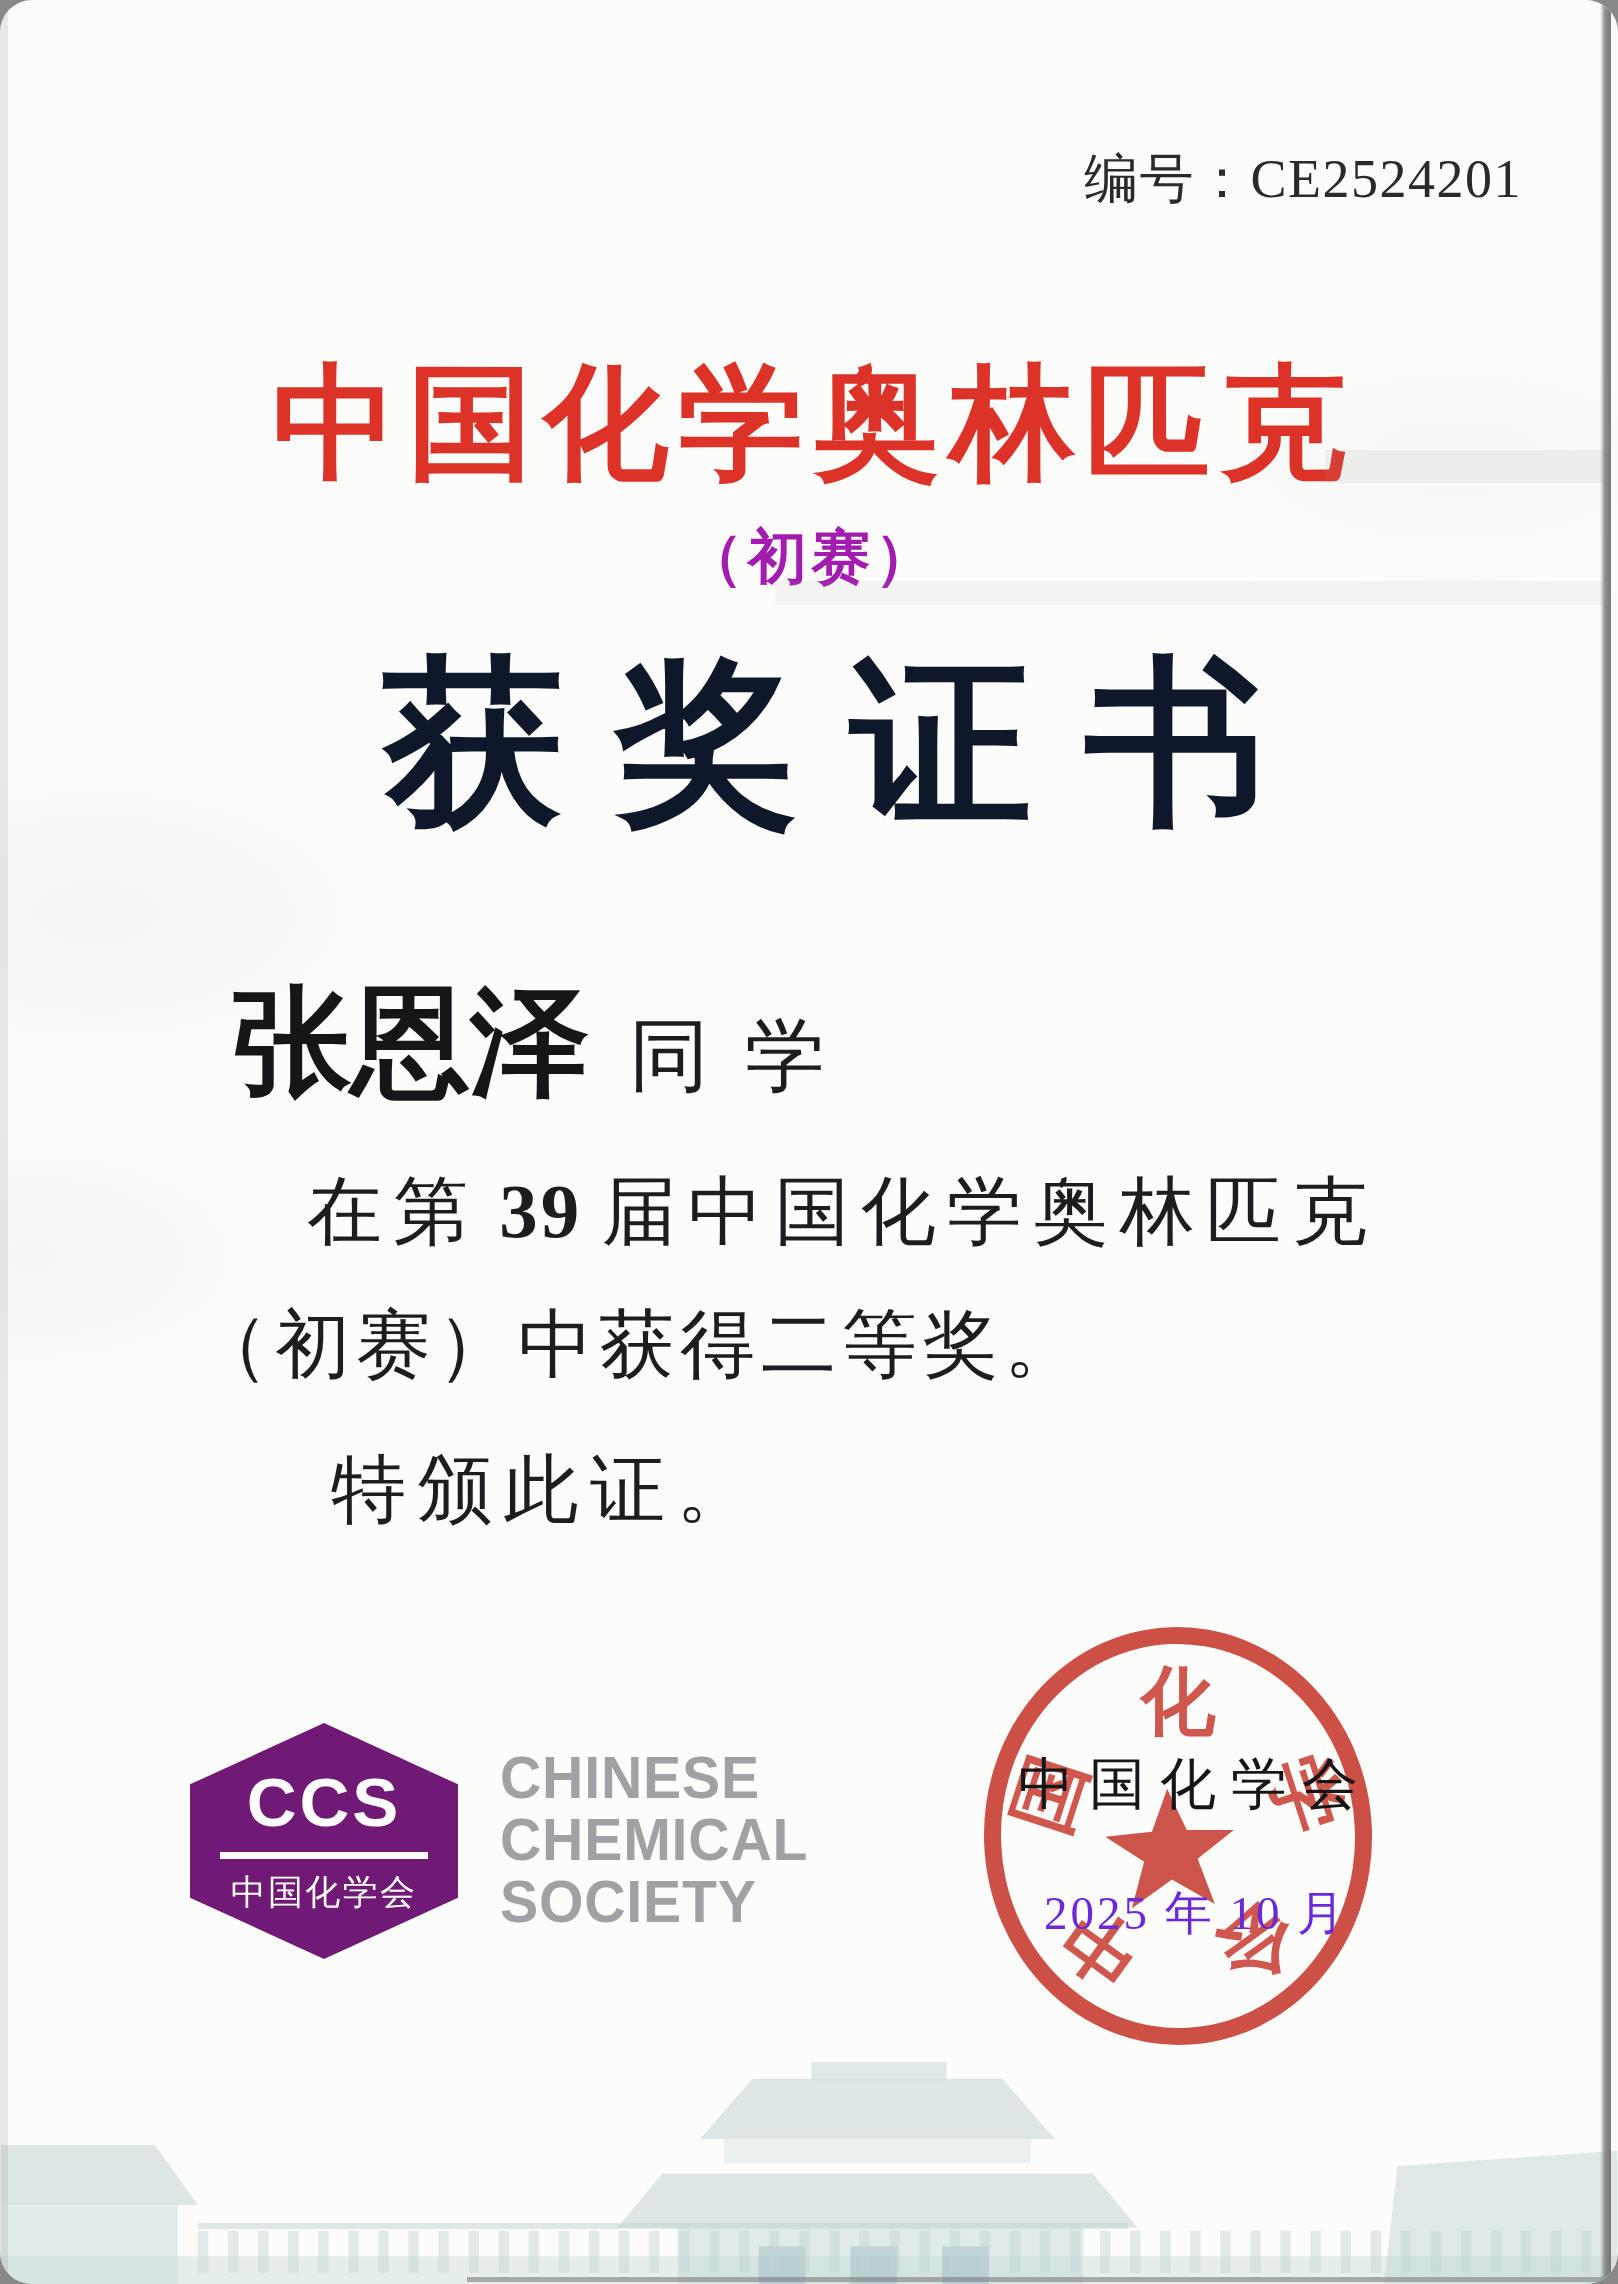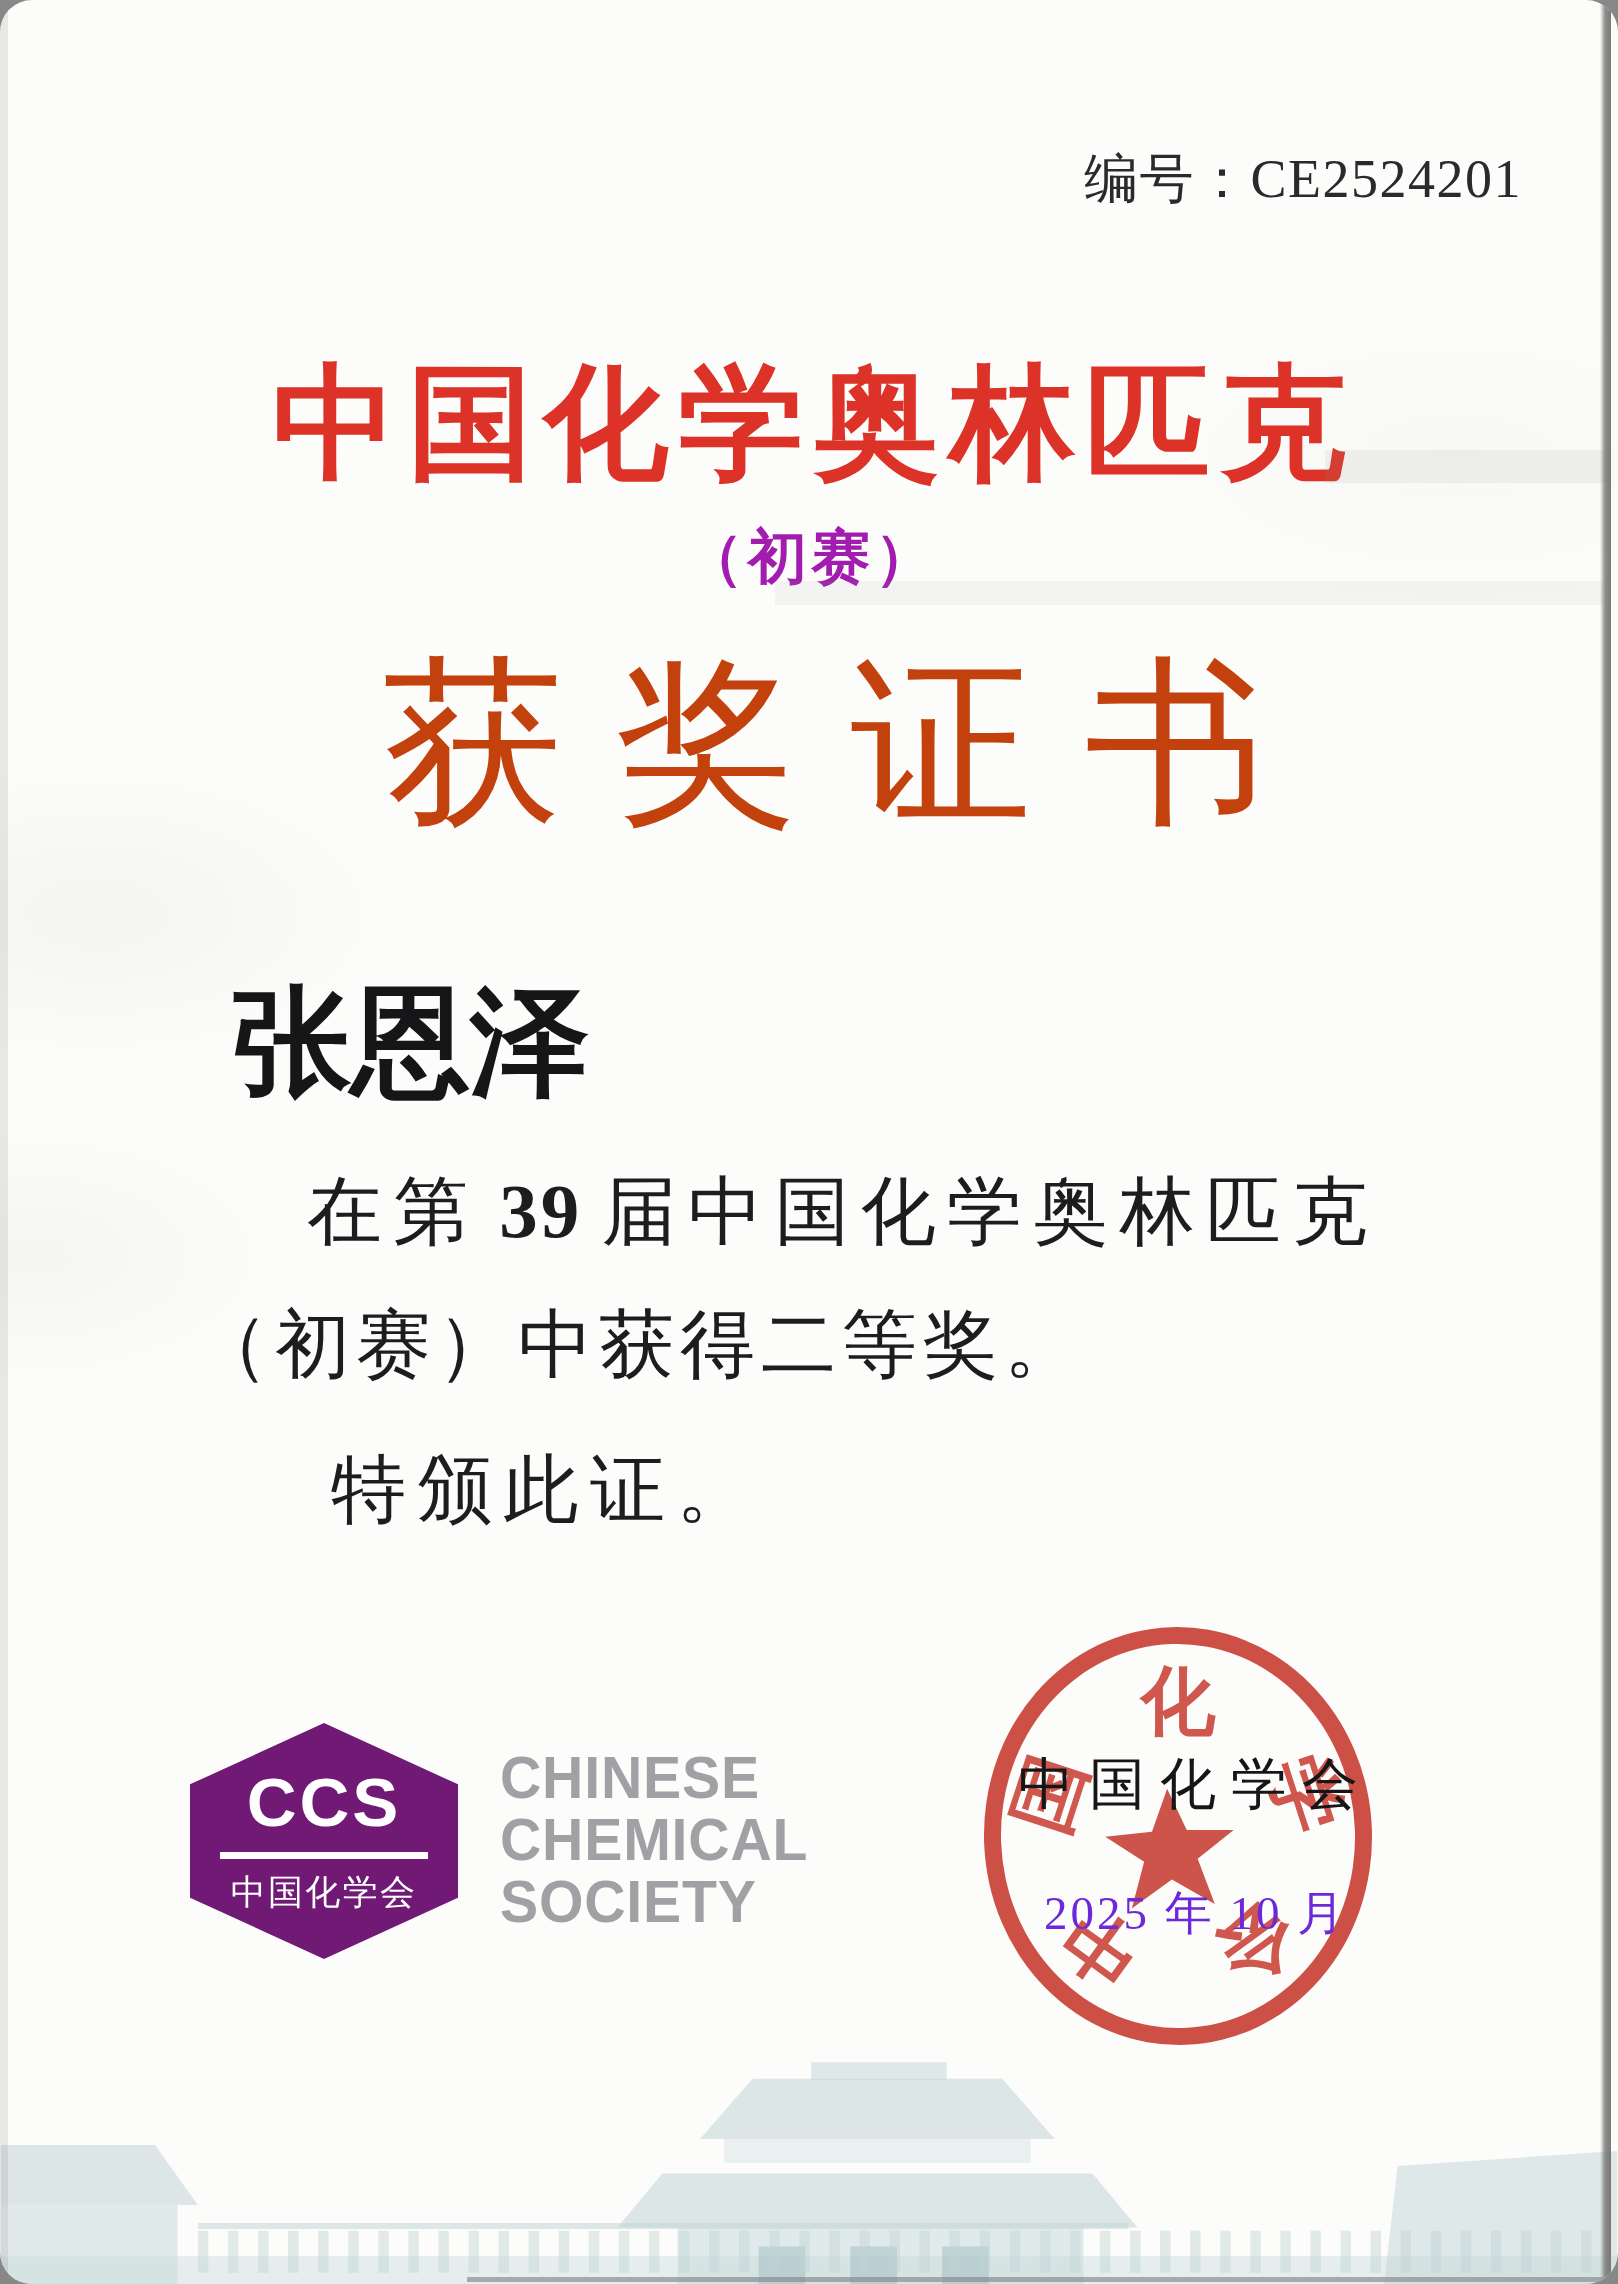--- a/index.html
+++ b/index.html
@@ -37,23 +37,23 @@
   }
   #competition-round{
     top:528px;
     font-size:59px;line-height:1;font-weight:700;
     font-family:"Liberation Sans","DejaVu Sans",sans-serif;
     letter-spacing:4.5px;padding-left:4.5px;box-sizing:border-box;
     color:#a21caf;
   }
   #award-title{
     top:649px;
-    font-size:181px;line-height:1.05;font-weight:400;
+    font-size:181px;line-height:1.05;font-weight:700;
     letter-spacing:53px;padding-left:83px;box-sizing:border-box;
-    color:#c2410c;
+    color:#0f172a;
   }
   #recipient-line{
     left:232px;top:975px;
     display:flex;align-items:baseline;gap:40px;
   }
   #recipient-name{font-size:119px;line-height:1.15;font-weight:700;color:#161618;}
   #recipient-honorific{font-size:80px;letter-spacing:36px;color:#1d1d1f;}
 
   .body-line{font-size:75px;line-height:1.2;color:#1d1d1f;white-space:nowrap;}
   #body-line-1{left:307px;top:1165px;letter-spacing:11.3px;}
@@ -169,20 +169,21 @@
   </svg>
 
   <div id="cert-number" class="abs">编号：CE2524201</div>
 
   <div id="competition-title" class="abs centered">中国化学奥林匹克</div>
   <div id="competition-round" class="abs centered">（初赛）</div>
   <div id="award-title" class="abs centered">获奖证书</div>
 
   <div id="recipient-line" class="abs">
     <span id="recipient-name">张恩泽</span>
+    <span id="recipient-honorific">同学</span>
   </div>
 
   <div id="body-line-1" class="abs body-line">
     <span>在第</span><span id="edition-number">39</span><span>届中国化学奥林匹克</span>
   </div>
   <div id="body-line-2" class="abs body-line">（初赛）中获得二等奖。</div>
   <div id="body-line-3" class="abs body-line">特颁此证。</div>
 
   <div id="ccs-hexagon" class="abs">
     <div id="ccs-abbr">CCS</div>

